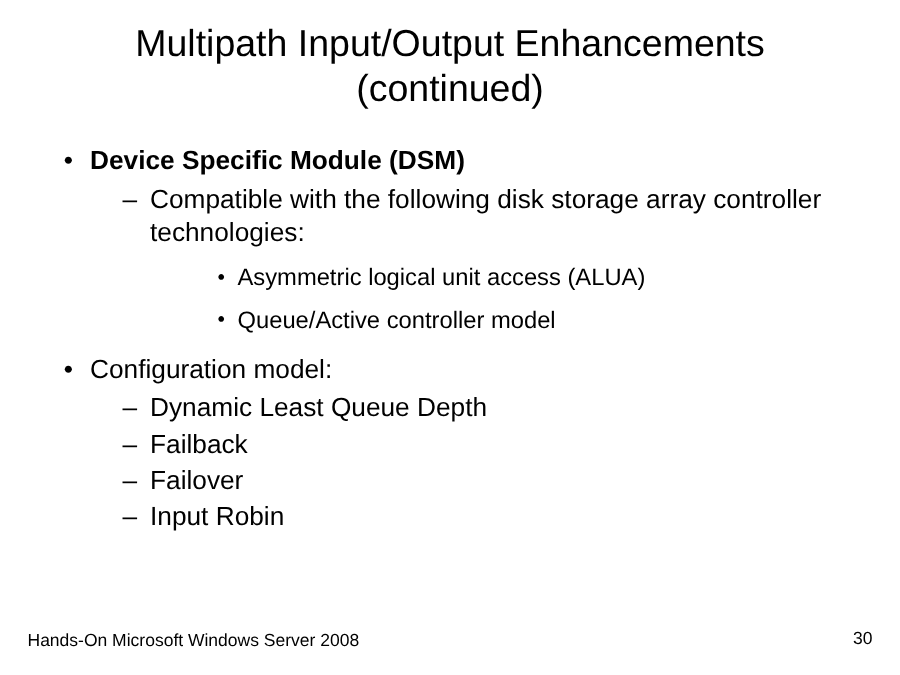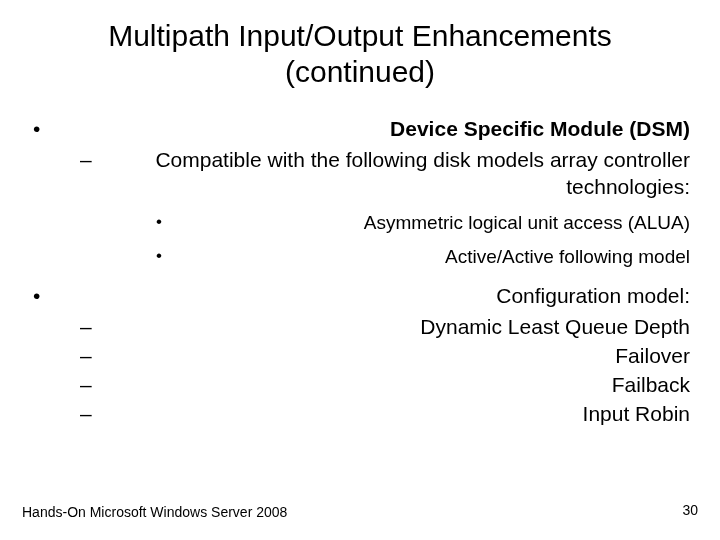--- a/index.html
+++ b/index.html
@@ -20,24 +20,23 @@
   }
   .title {
     text-align: center;
     font-size: 30px;
     font-weight: 400;
     line-height: 1.2;
     padding-top: 18px;
     white-space: pre-line;
   }
   .body {
-    padding: 22px 30px 0 30px;
+    padding: 22px 30px 0 48px;
     font-size: 21px;
     line-height: 1.28;
-    text-align: right;
   }
   ul { margin: 0; padding: 0; list-style: none; }
   li { margin: 0; padding: 0; }
 
   .lvl1 > li { padding-left: 24px; position: relative; margin-top: 4px; }
   .lvl1 > li::before { content: "•"; position: absolute; left: 3px; top: 0; font-size: 21px; }
 
   .lvl2 { margin-top: 4px; }
   .lvl2 > li { padding-left: 48px; position: relative; margin-top: 2px; }
   .lvl2 > li::before { content: "–"; position: absolute; left: 26px; top: 0; }
@@ -68,37 +67,37 @@
 
   <div class="title">Multipath Input/Output Enhancements
 (continued)</div>
 
   <div class="body">
     <ul class="lvl1">
       <li>
         <span class="bold">Device Specific Module (DSM)</span>
         <ul class="lvl2">
           <li>
-            <span>Compatible with the following disk models array controller technologies:</span>
+            <span>Compatible with the following disk storage array controller technologies:</span>
             <ul class="lvl3">
               <li>Asymmetric logical unit access (ALUA)</li>
-              <li>Active/Active following model</li>
+              <li>Queue/Active controller model</li>
             </ul>
           </li>
         </ul>
       </li>
     </ul>
     <div class="spacer"></div>
     <ul class="lvl1">
       <li>
         <span>Configuration model:</span>
         <ul class="lvl2">
           <li>Dynamic Least Queue Depth</li>
+          <li>Failback</li>
           <li>Failover</li>
-          <li>Failback</li>
           <li>Input Robin</li>
         </ul>
       </li>
     </ul>
   </div>
 
   <div class="footer-left">Hands-On Microsoft Windows Server 2008</div>
   <div class="footer-right">30</div>
 </div>
 

